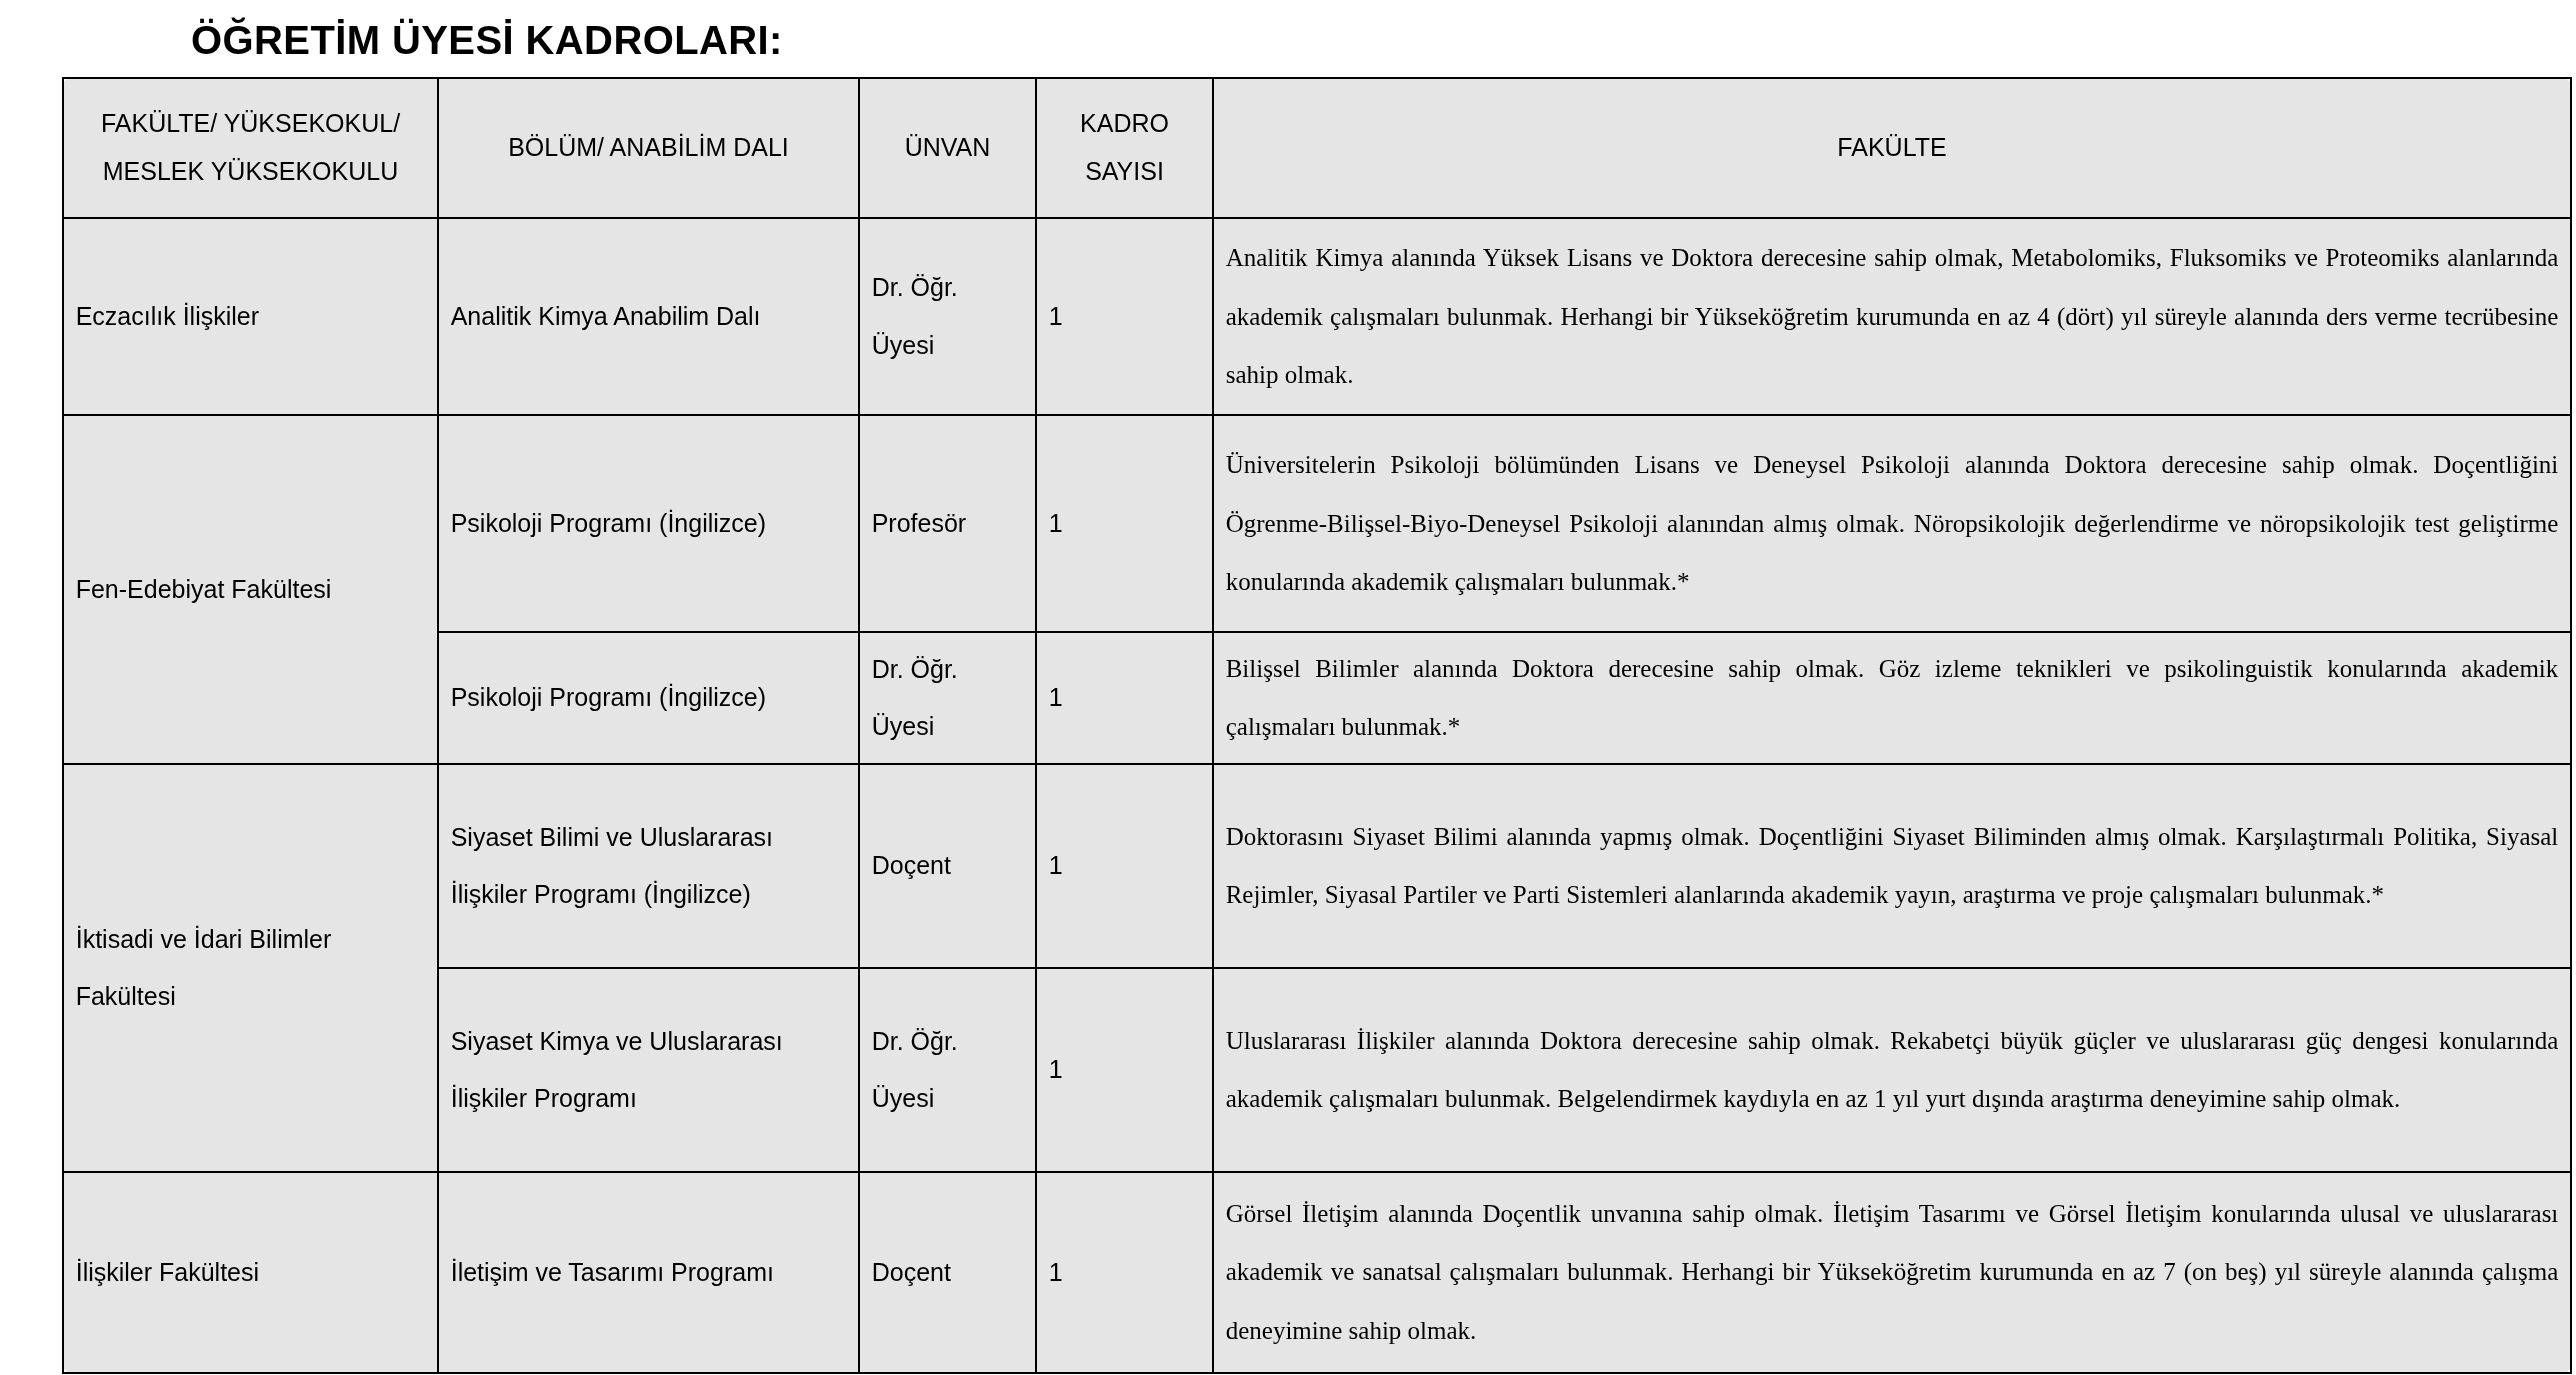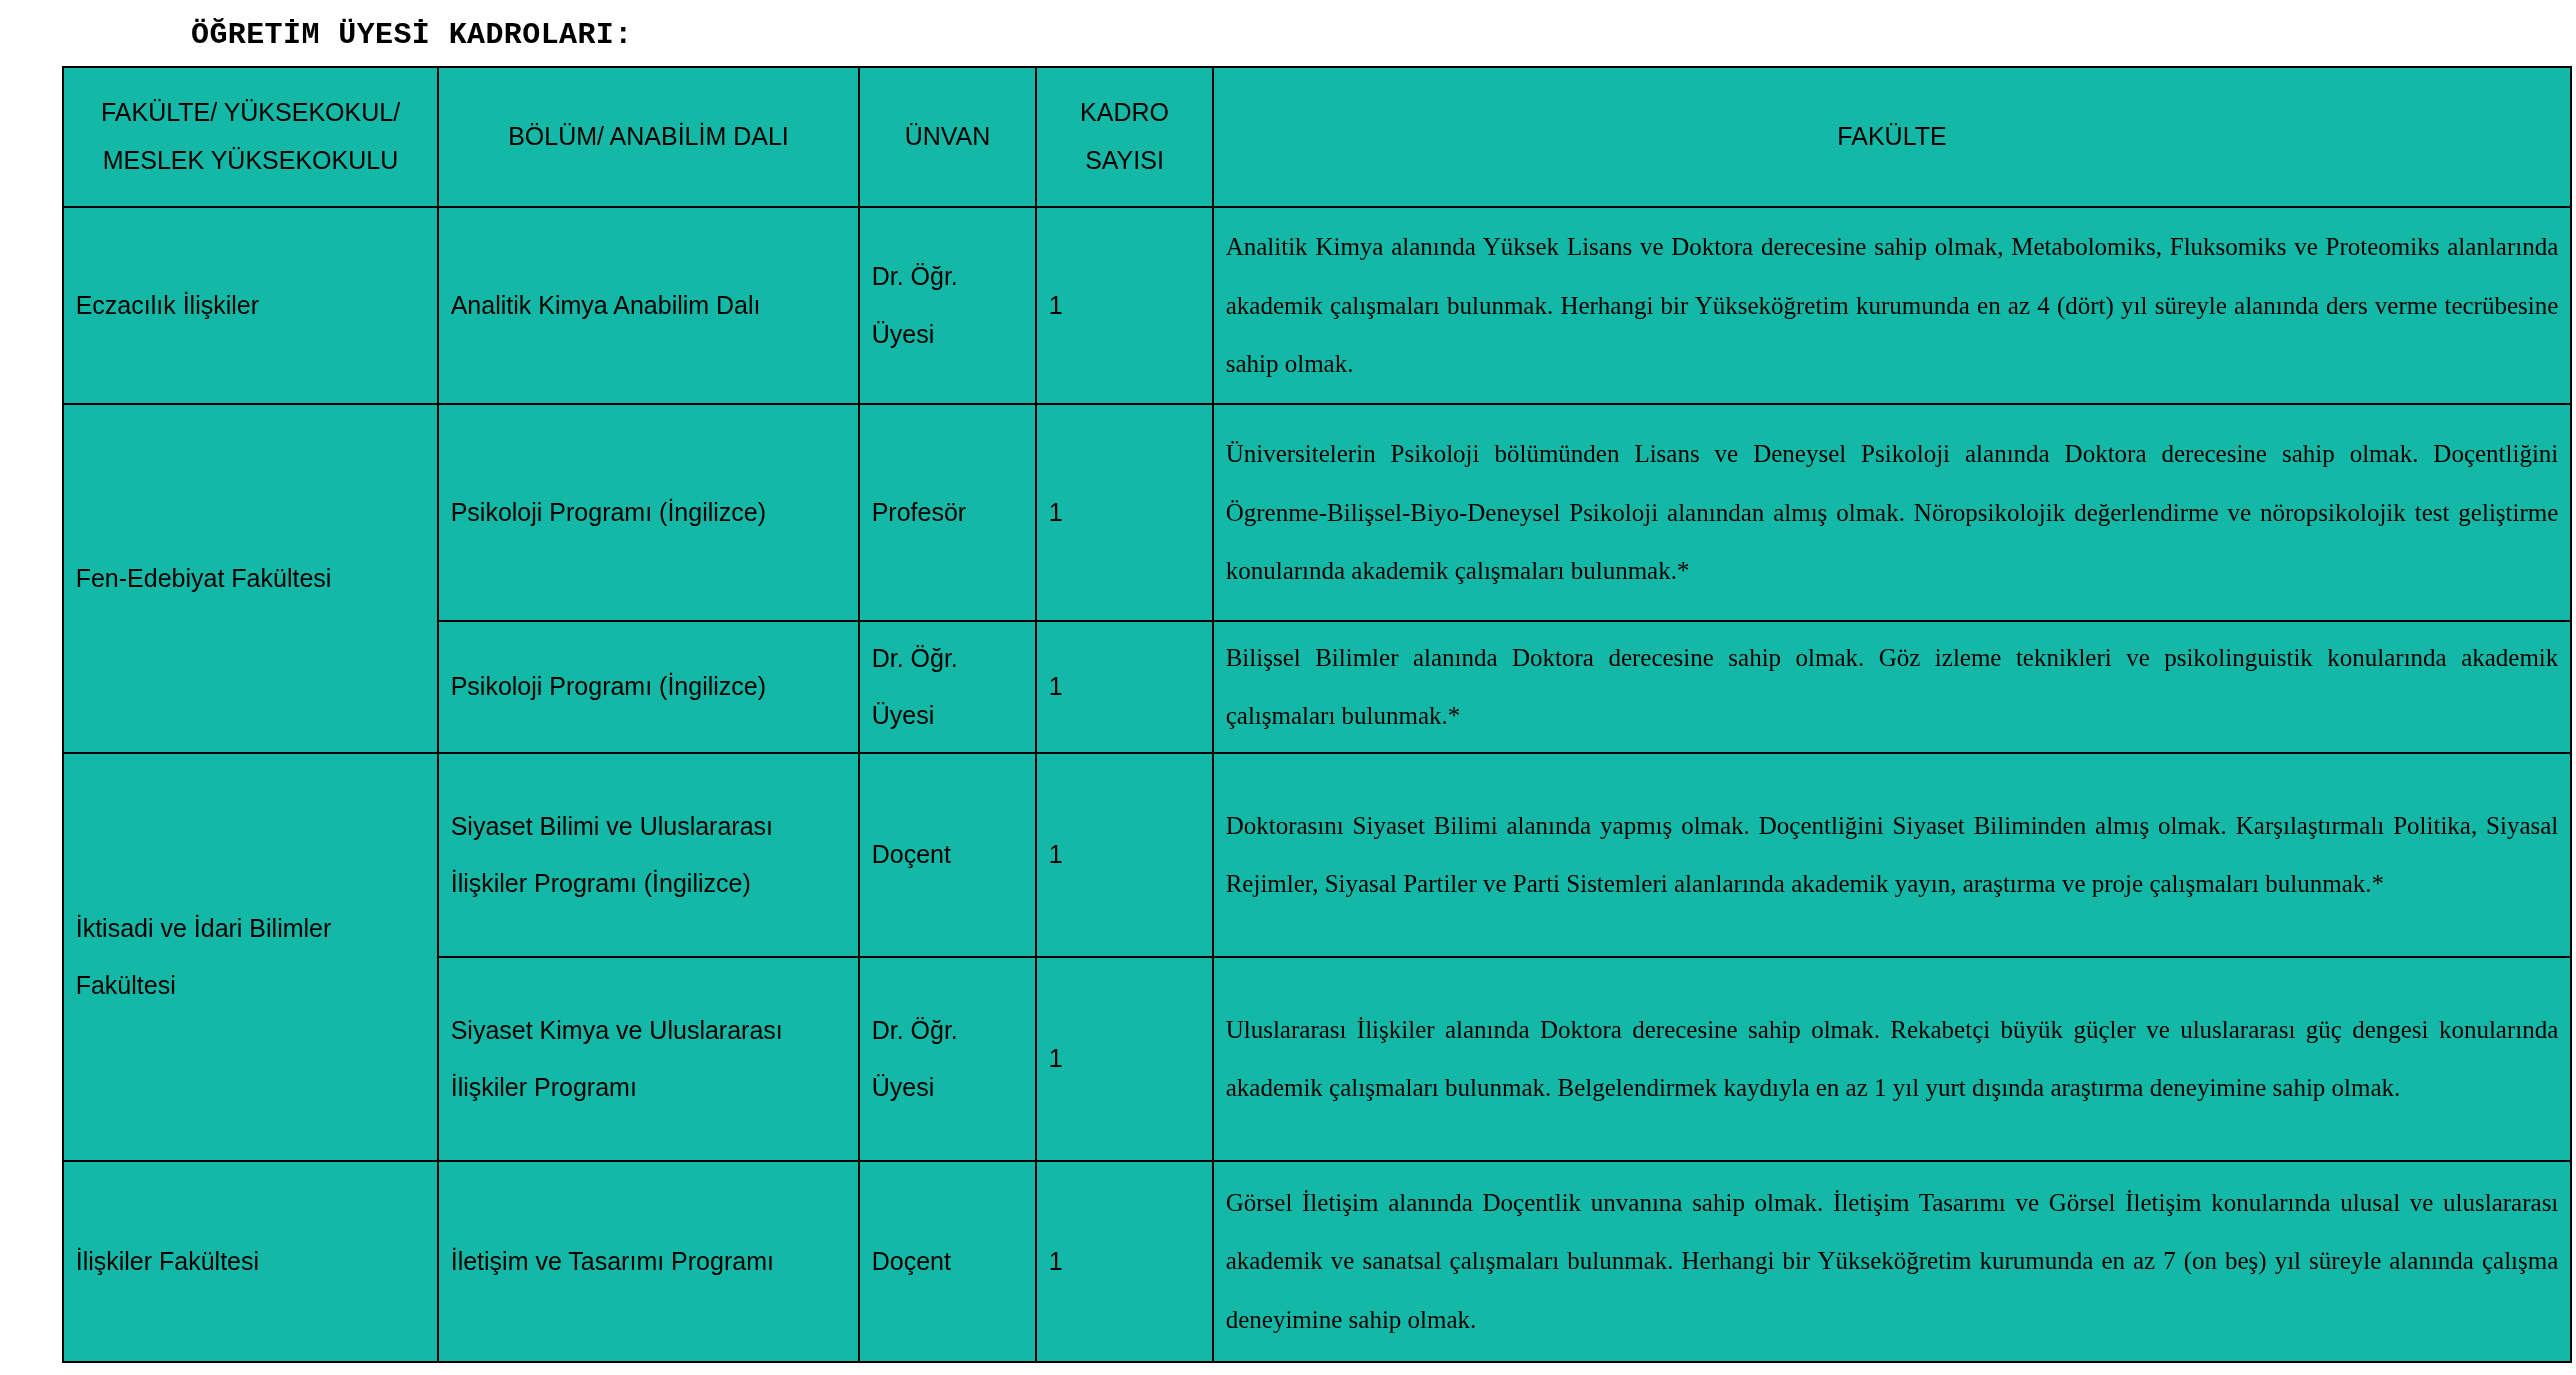--- a/index.html
+++ b/index.html
@@ -8,32 +8,33 @@
     background: #ffffff;
   }
   body {
     width: 2576px;
     min-height: 1375px;
     font-family: "Liberation Sans", sans-serif;
     color: #000;
     box-sizing: border-box;
   }
   .doc-title {
-    font-family: Liberation Mono, monospace;
+    font-family: Liberation Sans, sans-serif;
     font-weight: bold;
-    font-size: 30px;
+    font-size: 40px;
     letter-spacing: 0.4px;
     margin: 18.4px 0 13.4px 191px;
   }
   table.kadro-table {
     border-collapse: collapse;
     table-layout: fixed;
     width: 2508px;
     margin-left: 62px;
-    background: #14b8a6;
+    background: #e5e5e5;
+    border-radius: 12px;
   }
   table.kadro-table col.c-faculty { width: 375px; }
   table.kadro-table col.c-dept    { width: 421px; }
   table.kadro-table col.c-rank    { width: 177px; }
   table.kadro-table col.c-count   { width: 177px; }
   table.kadro-table col.c-desc    { width: 1358px; }
 
   table.kadro-table th,
   table.kadro-table td {
     border: 2.5px solid #000;

